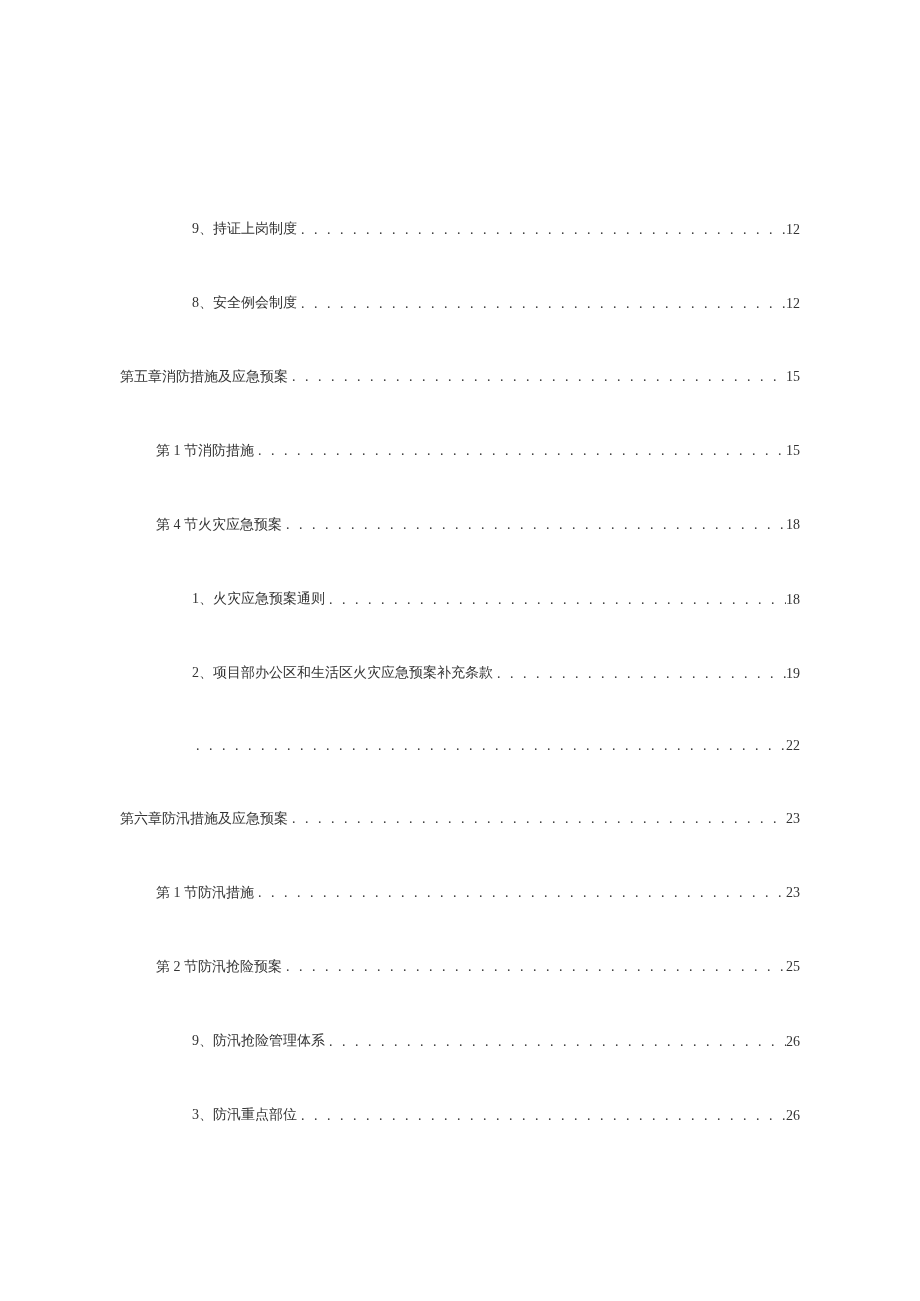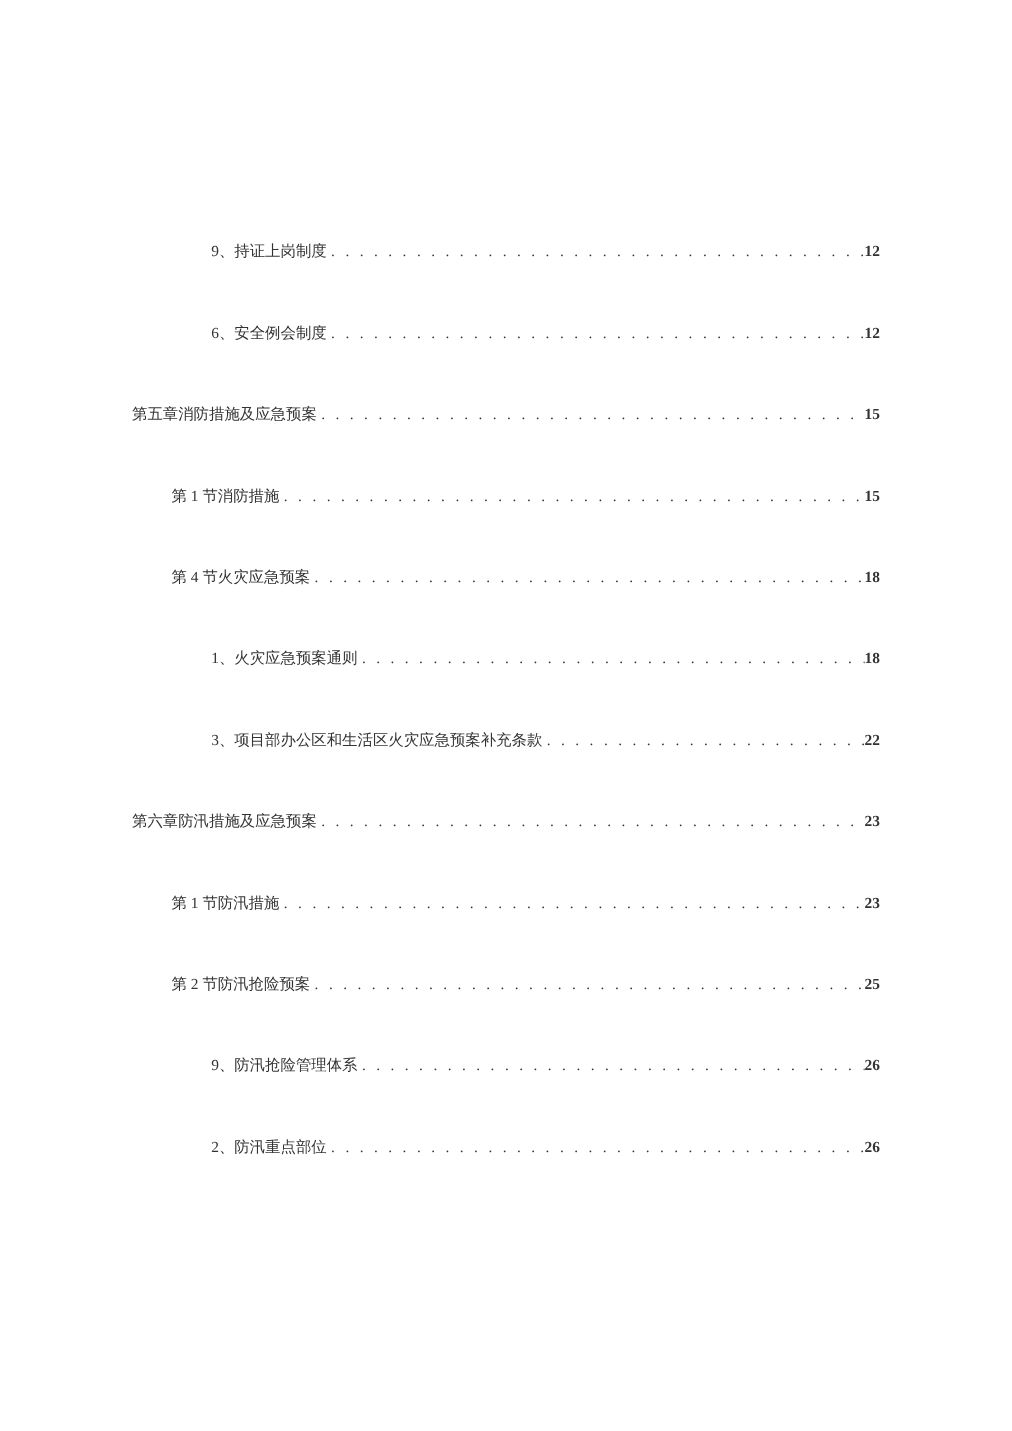--- a/index.html
+++ b/index.html
@@ -26,37 +26,36 @@
       overflow: hidden;
       letter-spacing: 3px;
       color: #333;
       padding: 0 4px;
     }
     .toc-dots::before {
       content: ". . . . . . . . . . . . . . . . . . . . . . . . . . . . . . . . . . . . . . . . . . . . . . . . . . . . . . . . . . . . . . . . . . . . . . . . . . . . . . . . . . . . . . . . . . . . . . . . . . . .";
     }
     .toc-page {
       flex-shrink: 0;
-      font-weight: bold;
     }
     .level-0 { padding-left: 0; margin-top: 42px; }
     .level-1 { padding-left: 36px; }
     .level-2 { padding-left: 72px; align-items: flex-end; }
   </style>
 </head>
 <body>
 
 <div>
   <div class="toc-entry level-2">
     <span class="toc-label">9、持证上岗制度</span>
     <span class="toc-dots"></span>
     <span class="toc-page">12</span>
   </div>
   <div class="toc-entry level-2">
-    <span class="toc-label">6、安全例会制度</span>
+    <span class="toc-label">8、安全例会制度</span>
     <span class="toc-dots"></span>
     <span class="toc-page">12</span>
   </div>
   <div class="toc-entry level-0">
     <span class="toc-label">第五章消防措施及应急预案</span>
     <span class="toc-dots"></span>
     <span class="toc-page">15</span>
   </div>
   <div class="toc-entry level-1">
     <span class="toc-label">第 1 节消防措施</span>
@@ -67,21 +66,25 @@
     <span class="toc-label">第 4 节火灾应急预案</span>
     <span class="toc-dots"></span>
     <span class="toc-page">18</span>
   </div>
   <div class="toc-entry level-2">
     <span class="toc-label">1、火灾应急预案通则</span>
     <span class="toc-dots"></span>
     <span class="toc-page">18</span>
   </div>
   <div class="toc-entry level-2">
-    <span class="toc-label">3、项目部办公区和生活区火灾应急预案补充条款</span>
+    <span class="toc-label">2、项目部办公区和生活区火灾应急预案补充条款</span>
+    <span class="toc-dots"></span>
+    <span class="toc-page">19</span>
+  </div>
+  <div class="toc-entry level-2">
     <span class="toc-dots"></span>
     <span class="toc-page">22</span>
   </div>
   <div class="toc-entry level-0">
     <span class="toc-label">第六章防汛措施及应急预案</span>
     <span class="toc-dots"></span>
     <span class="toc-page">23</span>
   </div>
   <div class="toc-entry level-1">
     <span class="toc-label">第 1 节防汛措施</span>
@@ -92,17 +95,17 @@
     <span class="toc-label">第 2 节防汛抢险预案</span>
     <span class="toc-dots"></span>
     <span class="toc-page">25</span>
   </div>
   <div class="toc-entry level-2">
     <span class="toc-label">9、防汛抢险管理体系</span>
     <span class="toc-dots"></span>
     <span class="toc-page">26</span>
   </div>
   <div class="toc-entry level-2">
-    <span class="toc-label">2、防汛重点部位</span>
+    <span class="toc-label">3、防汛重点部位</span>
     <span class="toc-dots"></span>
     <span class="toc-page">26</span>
   </div>
 </div>
 
 </body></html>

